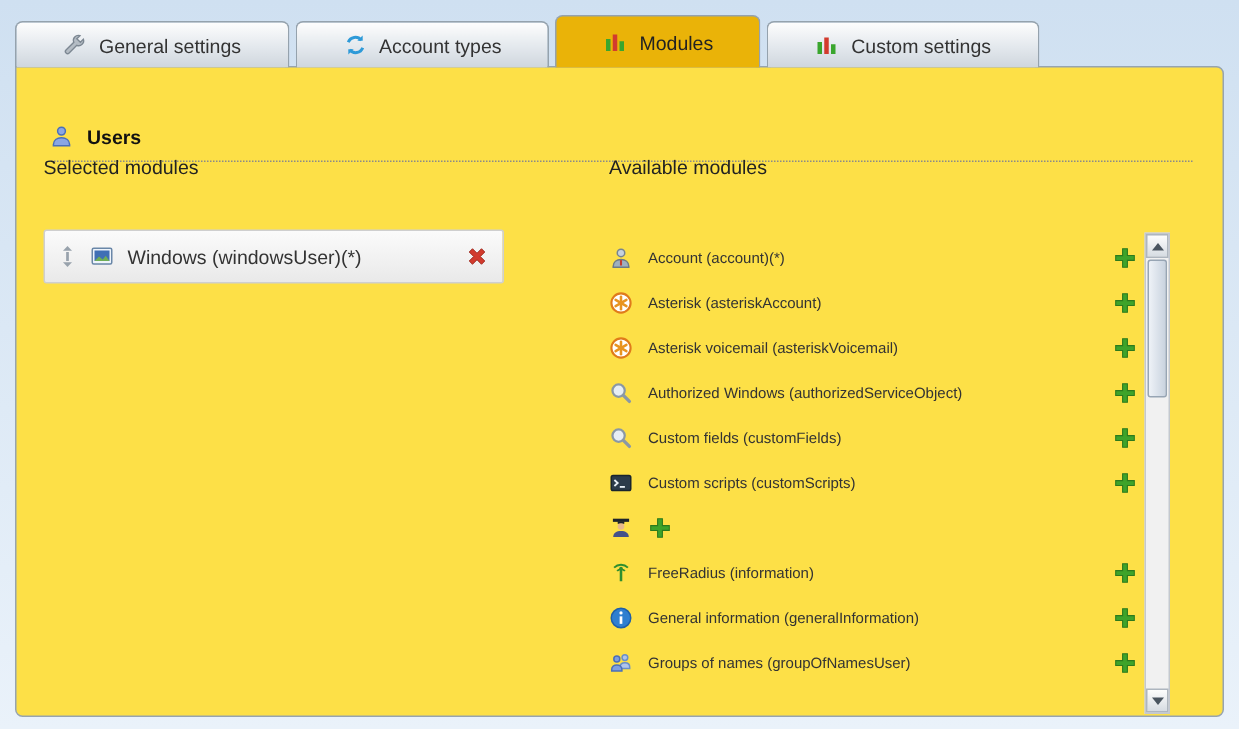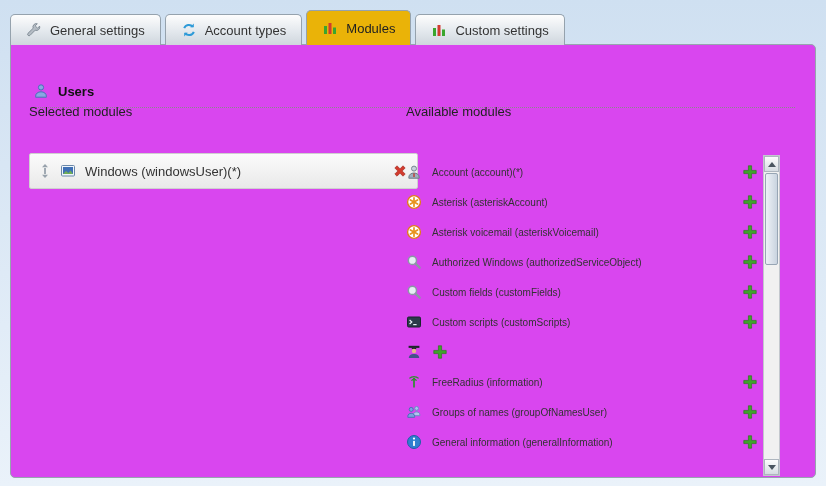--- a/index.html
+++ b/index.html
@@ -5,40 +5,40 @@
   * { box-sizing: border-box; }
   html,body { margin:0; padding:0; }
   body {
     width:826px; height:486px; position:relative; overflow:hidden;
     font-family:"Liberation Sans", sans-serif;
     background:linear-gradient(180deg,#cfe0f1 0%,#dbe8f5 45%,#eaf2fa 100%);
   }
   
   .tabbar { position:absolute; left:10px; top:10px; height:35px; display:flex; align-items:flex-end; gap:4px; z-index:2; }
   .tab {
-    display:flex; align-items:center; gap:8px; height:31px; padding:0 15px;
+    display:flex; align-items:center; gap:8px; height:31px; padding:0 31px;
     background:linear-gradient(#fdfdfd,#e3e8ed 55%,#cfd6dd);
     border:1px solid #95a2ad; border-bottom:none; border-radius:5px 5px 0 0;
     font-size:13px; color:#333; cursor:pointer; white-space:nowrap;
   }
   .tab.active { background:#eab308; height:35px; position:relative; z-index:3; color:#222; }
   .tab-icon svg { display:block; }
   
   .panel {
     position:absolute; left:10px; right:10px; top:44px; bottom:8px;
-    background:#d946ef; border:1px solid #97a4af; border-radius:0 5px 5px 5px; z-index:1;padding-left:37px;
+    background:#fde047; border:1px solid #97a4af; border-radius:0 5px 5px 5px; z-index:1;padding-left:37px;
   }
   .section-head { position:absolute; left:22px; top:38px; display:flex; align-items:center; gap:9px; }
   .section-title { font-weight:bold; font-size:13px; color:#111; }
   .dotted { position:absolute; left:20px; right:20px; top:62px; border-top:1px dotted #8a8a8a; height:0; }
   .col-label { position:absolute; top:59px; font-size:13px; color:#222; }
   .selected-label { left:18px; }
   .available-label { left:395px; }
   
-  .selected-list { position:absolute; left:18px; top:108px; width:389px; }
+  .selected-list { position:absolute; left:18px; top:108px; width:307px; }
   .selected-row {
     display:flex; align-items:center; height:36px; gap:9px; padding:0 9px;
     background:linear-gradient(#fbfbfb,#e9e9e9); border:1px solid #cfcfcf; border-radius:2px;
     font-size:13px; color:#333;
   }
   .selected-row .mod-label { flex:1; }
   .drag-handle { cursor:grab; display:flex; }
   .delete-btn, .add-btn { cursor:pointer; display:flex; width:16px; height:16px; }
   
   .available-list { position:absolute; left:395px; top:112px; width:352px; display:flex; flex-direction:column; }
@@ -268,48 +268,48 @@
         <span class="mod-label">FreeRadius (information)</span>
         <span class="add-btn">
           <svg width="16" height="16" viewBox="0 0 16 16">
             <path d="M6.4 1.8h3.2v4.6h4.6v3.2H9.6v4.6H6.4V9.6H1.8V6.4h4.6z" fill="#3fa32a" stroke="#2c7a1c" stroke-width="0.7"></path>
           </svg>
         </span>
       </div>
       <div class="module-row">
         <span class="mod-icon">
           <svg width="16" height="16" viewBox="0 0 16 16">
+            <circle cx="8" cy="8" r="6.5" fill="#2f7fd0" stroke="#1f5fa8"></circle>
+            <rect x="7.1" y="6.9" width="1.8" height="5" fill="#fff"></rect>
+            <circle cx="8" cy="4.6" r="1.1" fill="#fff"></circle>
+          </svg>
+        </span>
+        <span class="mod-label">General information (generalInformation)</span>
+        <span class="add-btn">
+          <svg width="16" height="16" viewBox="0 0 16 16">
+            <path d="M6.4 1.8h3.2v4.6h4.6v3.2H9.6v4.6H6.4V9.6H1.8V6.4h4.6z" fill="#3fa32a" stroke="#2c7a1c" stroke-width="0.7"></path>
+          </svg>
+        </span>
+      </div>
+      <div class="module-row">
+        <span class="mod-icon">
+          <svg width="16" height="16" viewBox="0 0 16 16">
             <circle cx="10.6" cy="4.4" r="1.9" fill="#b0c5ec" stroke="#6a8fc8"></circle>
             <path d="M7.4 10.8c0-1.9 1.5-2.9 3.2-2.9s3.2 1 3.2 2.9v.9H7.4z" fill="#b0c5ec" stroke="#6a8fc8"></path>
             <circle cx="5.2" cy="5.4" r="2" fill="#7e9fe0" stroke="#4a6fb8"></circle>
             <path d="M1.8 12.4c0-2 1.6-3.1 3.4-3.1s3.4 1.1 3.4 3.1v.9H1.8z" fill="#7e9fe0" stroke="#4a6fb8"></path>
           </svg>
         </span>
         <span class="mod-label">Groups of names (groupOfNamesUser)</span>
         <span class="add-btn">
           <svg width="16" height="16" viewBox="0 0 16 16">
             <path d="M6.4 1.8h3.2v4.6h4.6v3.2H9.6v4.6H6.4V9.6H1.8V6.4h4.6z" fill="#3fa32a" stroke="#2c7a1c" stroke-width="0.7"></path>
           </svg>
         </span>
       </div>
-      <div class="module-row">
-        <span class="mod-icon">
-          <svg width="16" height="16" viewBox="0 0 16 16">
-            <circle cx="8" cy="8" r="6.5" fill="#2f7fd0" stroke="#1f5fa8"></circle>
-            <rect x="7.1" y="6.9" width="1.8" height="5" fill="#fff"></rect>
-            <circle cx="8" cy="4.6" r="1.1" fill="#fff"></circle>
-          </svg>
-        </span>
-        <span class="mod-label">General information (generalInformation)</span>
-        <span class="add-btn">
-          <svg width="16" height="16" viewBox="0 0 16 16">
-            <path d="M6.4 1.8h3.2v4.6h4.6v3.2H9.6v4.6H6.4V9.6H1.8V6.4h4.6z" fill="#3fa32a" stroke="#2c7a1c" stroke-width="0.7"></path>
-          </svg>
-        </span>
-      </div>
     </div>
 
   <div class="scrollbar">
     <div class="sb-btn">
         <span class="tri-up"></span>
       </div>
     <div class="sb-thumb"></div>
     <div class="sb-spacer"></div>
     <div class="sb-btn">
         <span class="tri-down"></span>

